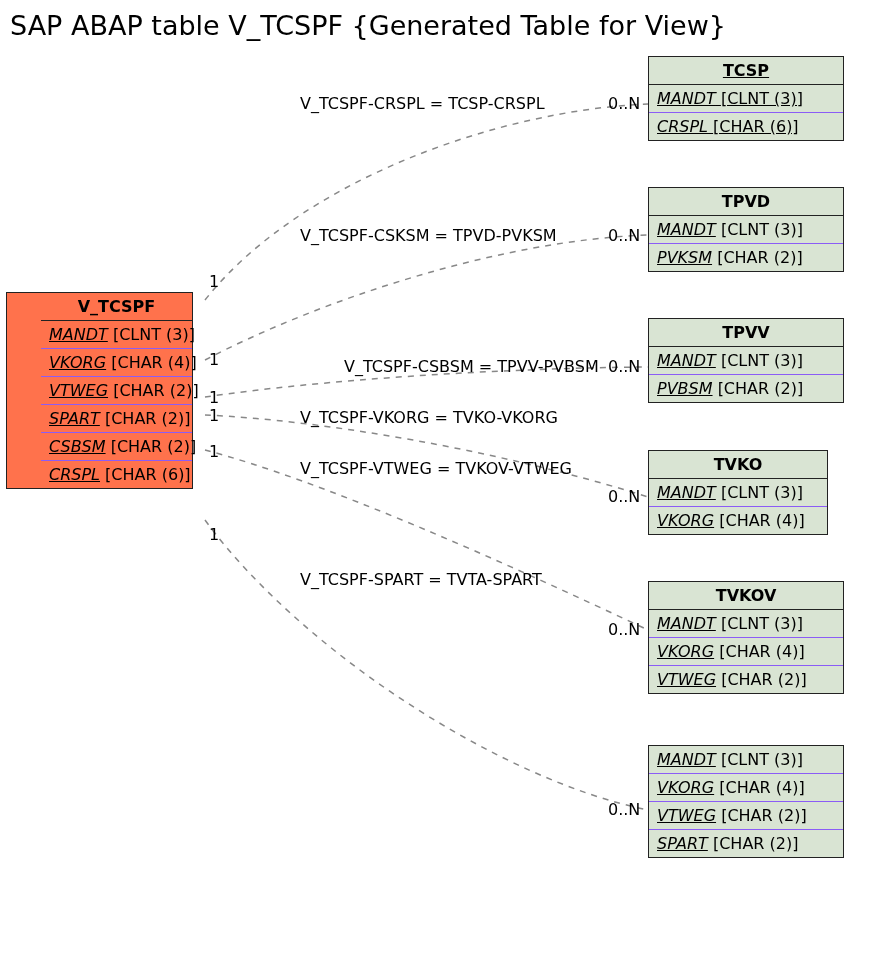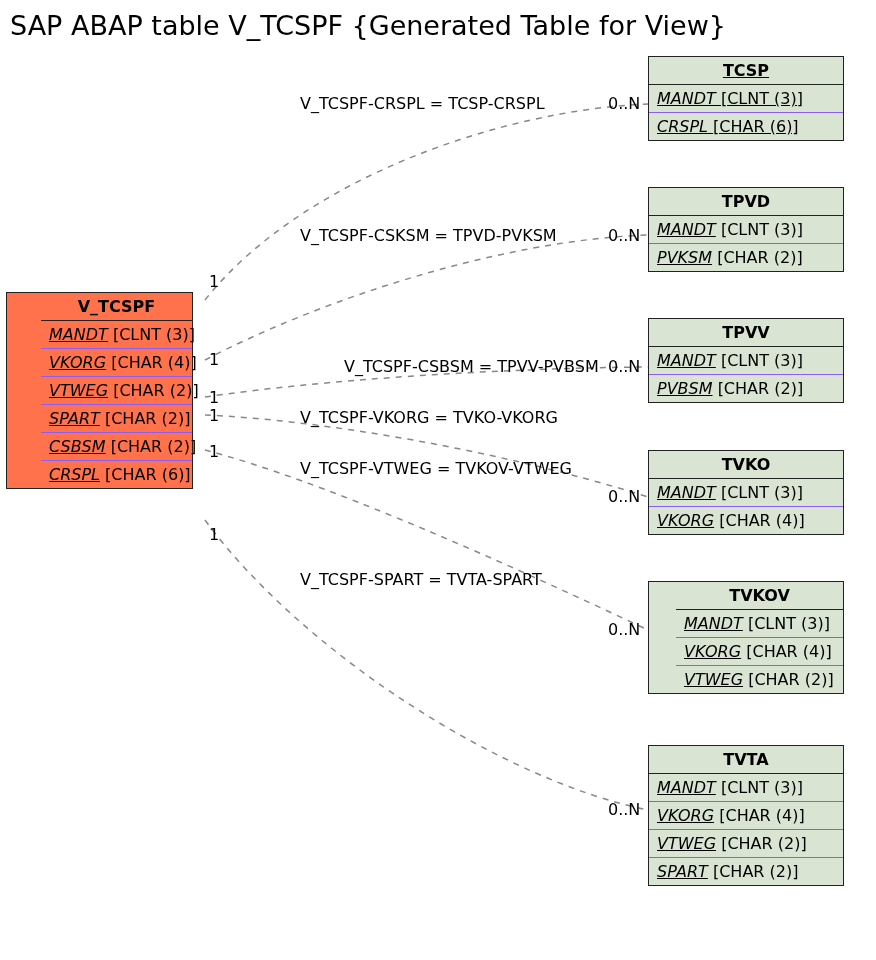--- a/index.html
+++ b/index.html
@@ -107,35 +107,34 @@
   <div class="row"><span class="key">MANDT</span> <span>[CLNT (3)]</span></div>
   <div class="row"><span class="key">PVKSM</span> <span>[CHAR (2)]</span></div>
 </div>
 
 <div class="entity" style="left:648px; top:318px; width:196px;">
   <div class="hdr">TPVV</div>
   <div class="row"><span class="key">MANDT</span> <span>[CLNT (3)]</span></div>
   <div class="row"><span class="key">PVBSM</span> <span>[CHAR (2)]</span></div>
 </div>
 
-<div class="entity" style="left:648px; top:450px; width:196px;">
+<div class="entity" style="left:648px; top:450px; width:180px;">
   <div class="hdr">TVKO</div>
   <div class="row"><span class="key">MANDT</span> <span>[CLNT (3)]</span></div>
   <div class="row"><span class="key">VKORG</span> <span>[CHAR (4)]</span></div>
 </div>
 
-<div class="entity" style="left:648px; top:581px; width:196px;padding-left:27px;">
+<div class="entity" style="left:648px; top:581px; width:196px;">
   <div class="hdr">TVKOV</div>
   <div class="row"><span class="key">MANDT</span> <span>[CLNT (3)]</span></div>
   <div class="row"><span class="key">VKORG</span> <span>[CHAR (4)]</span></div>
   <div class="row"><span class="key">VTWEG</span> <span>[CHAR (2)]</span></div>
 </div>
 
 <div class="entity" style="left:648px; top:745px; width:196px;">
-  <div class="hdr">TVTA</div>
   <div class="row"><span class="key">MANDT</span> <span>[CLNT (3)]</span></div>
   <div class="row"><span class="key">VKORG</span> <span>[CHAR (4)]</span></div>
   <div class="row"><span class="key">VTWEG</span> <span>[CHAR (2)]</span></div>
   <div class="row"><span class="key">SPART</span> <span>[CHAR (2)]</span></div>
 </div>
 
 <div class="rel-label" style="left:300px; top:94px;">V_TCSPF-CRSPL = TCSP-CRSPL</div>
 <div class="rel-label" style="left:300px; top:226px;">V_TCSPF-CSKSM = TPVD-PVKSM</div>
 <div class="rel-label" style="left:300px; top:357px;margin-left:44px;">V_TCSPF-CSBSM = TPVV-PVBSM</div>
 <div class="rel-label" style="left:300px; top:408px;">V_TCSPF-VKORG = TVKO-VKORG</div>

